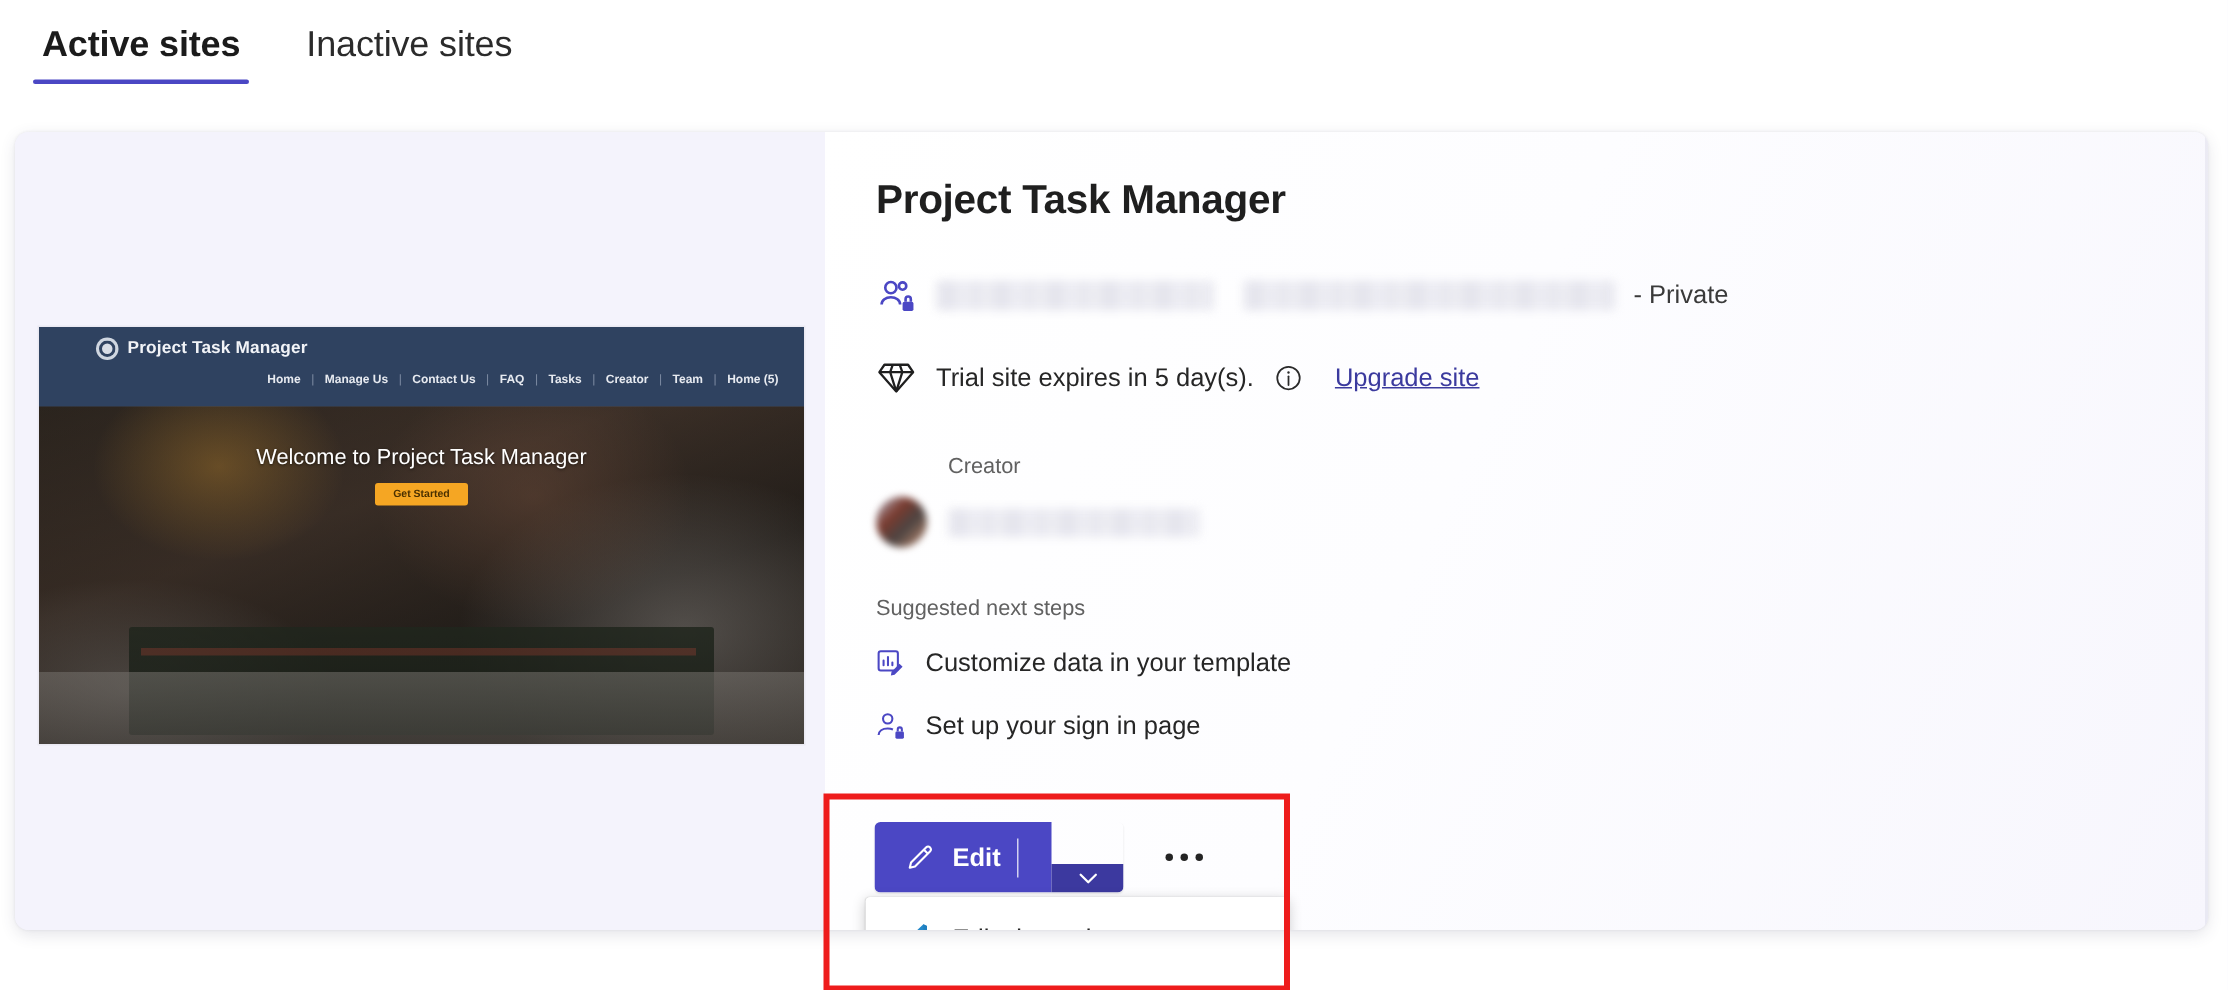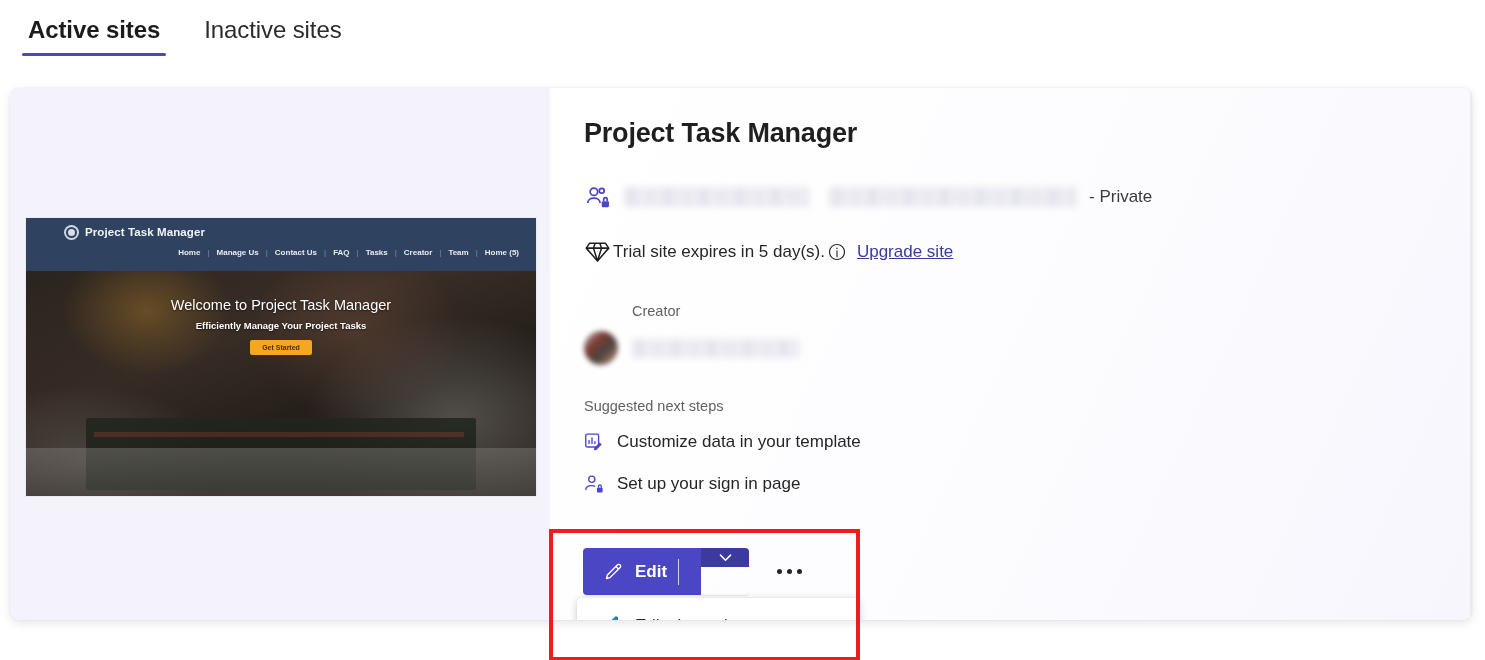--- a/index.html
+++ b/index.html
@@ -60,41 +60,41 @@
 
   
   .title { position:absolute; left:34px; top:30px; font-size:27px; font-weight:bold; color:#1f1f1f; letter-spacing:-.2px; }
   .blur-chip { position:absolute; border-radius:2px;
     background:repeating-linear-gradient(90deg,#e8e8ef 0px,#e3e3ec 9px,#eeeef4 18px,#e6e6ee 27px,#f0f0f5 36px);
     filter: blur(3px); opacity:.95; }
 
   .row-priv { position:absolute; left:34px; top:95px; display:flex; align-items:center; gap:12px; }
   .priv-text { font-size:17px; color:#3a3a3a; white-space:nowrap; }
 
-  .row-trial { position:absolute; left:34px; top:150px; display:flex; align-items:center; gap:2px; }
+  .row-trial { position:absolute; left:34px; top:150px; display:flex; align-items:center; gap:13px; }
   .trial-text { font-size:17px; color:#262626; }
   .link { font-size:17px; color:#3b3a9e; text-decoration:underline; cursor:pointer; }
 
   .lbl { position:absolute; left:34px; font-size:14.5px; color:#616161; }
   .lbl-creator { top:215px;margin-left:48px; }
   .lbl-steps { top:310px; }
 
   .creator-row { position:absolute; left:34px; top:243px; display:flex; align-items:center; gap:14px; }
   .avatar { width:34px; height:34px; border-radius:50%; overflow:hidden;
     background:linear-gradient(135deg,#b9bfd0 0%,#7a3a2e 35%,#4c4442 60%,#8c6a5a 80%,#dfe2ea 100%);
     filter:blur(2.4px); }
 
   .step { position:absolute; left:33px; display:flex; align-items:center; gap:12px; cursor:pointer; }
   .step-1 { top:343px; }
   .step-2 { top:385px; }
   .step-text { font-size:17px; color:#262626; }
 
   
   .btnrow { position:absolute; left:33px; top:460px; display:flex; align-items:center; gap:18px; }
-  .split { display:flex; align-items:flex-start; border-radius:4px; overflow:hidden; box-shadow:0 1px 1px rgba(0,0,0,.08); }
+  .split { display:flex; align-items:flex-end; border-radius:4px; overflow:hidden; box-shadow:0 1px 1px rgba(0,0,0,.08); }
   .split-main { background:#4b47c4; color:#fff; display:flex; align-items:center; gap:11px; padding:0 22px 0 20px; height:47px; font-size:17px; font-weight:bold; cursor:pointer; }
   .split-div { width:1px; background:rgba(255,255,255,.75); align-self:center; height:26px; }
   .split-chev { background:#3c399f; width:48px; display:flex; align-items:center; justify-content:center; cursor:pointer; }
   .btn-outline { height:47px; min-width:172px; border:1px solid #c3c3c8; border-radius:4px; background:#fff; display:flex; align-items:center; justify-content:center; gap:11px; font-size:17px; font-weight:bold; color:#1f1f1f; cursor:pointer; }
   .ellipsis { display:flex; align-items:center; gap:5px; padding:0 10px; cursor:pointer; }
   .ellipsis i { width:5px; height:5px; border-radius:50%; background:#242424; display:block; }
 
   
   .menu { position:absolute; left:27px; top:510px; width:282px; height:55px; background:#fff;
           box-shadow:0 2px 9px rgba(0,0,0,.20), 0 0 1px rgba(0,0,0,.18); border-radius:3px;
@@ -147,21 +147,20 @@
               <span class="sep">|</span>
             <span class="lk">Home (5)</span>
           </div>
         </div>
         <div class="thumb-hero">
           <div class="hero-board"></div>
           <div class="hero-desk"></div>
           <div class="hero-shade"></div>
           <div class="hero-txt">
             <div class="hero-title">Welcome to Project Task Manager</div>
-            <div class="hero-sub">Efficiently Manage Your Project Tasks</div>
             <div class="hero-btn">Get Started</div>
           </div>
         </div>
       </div>
     </div>
 
     <div class="card-right">
 
       <div class="title">Project Task Manager</div>
 

